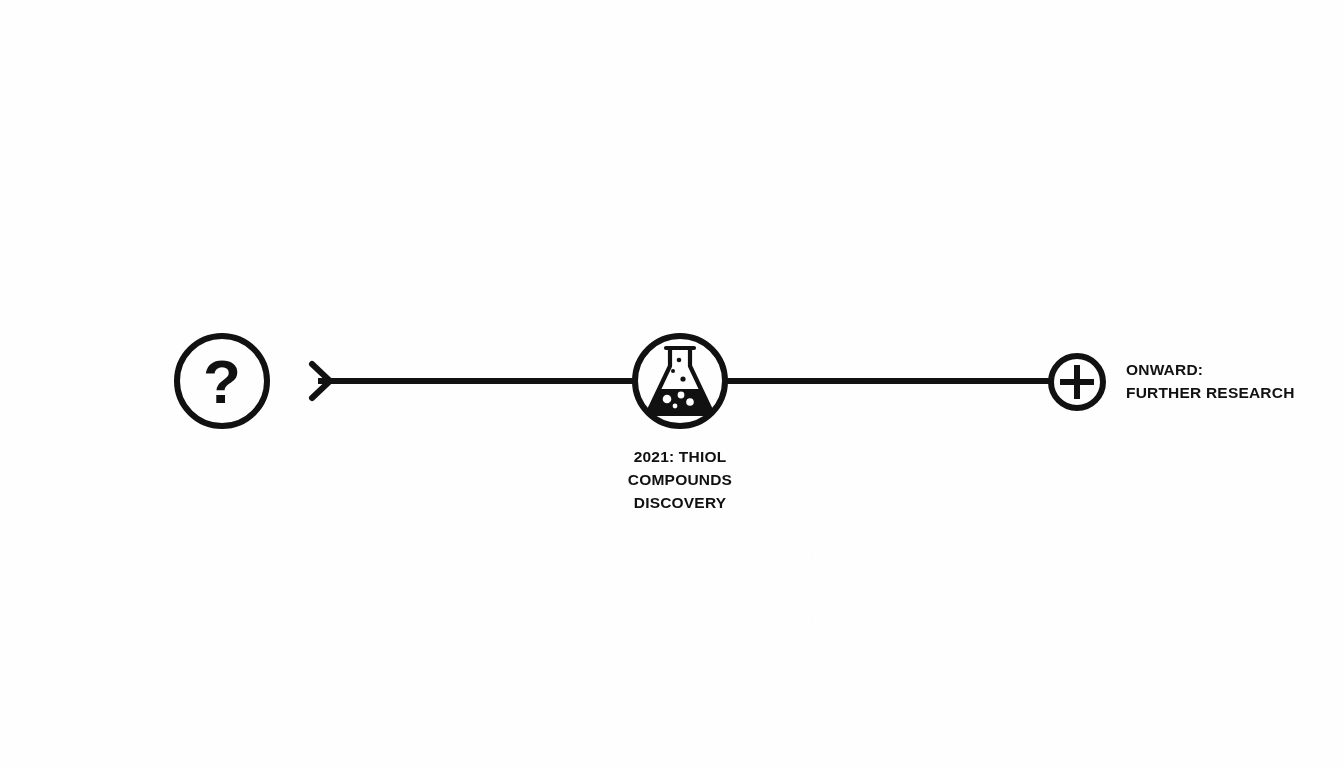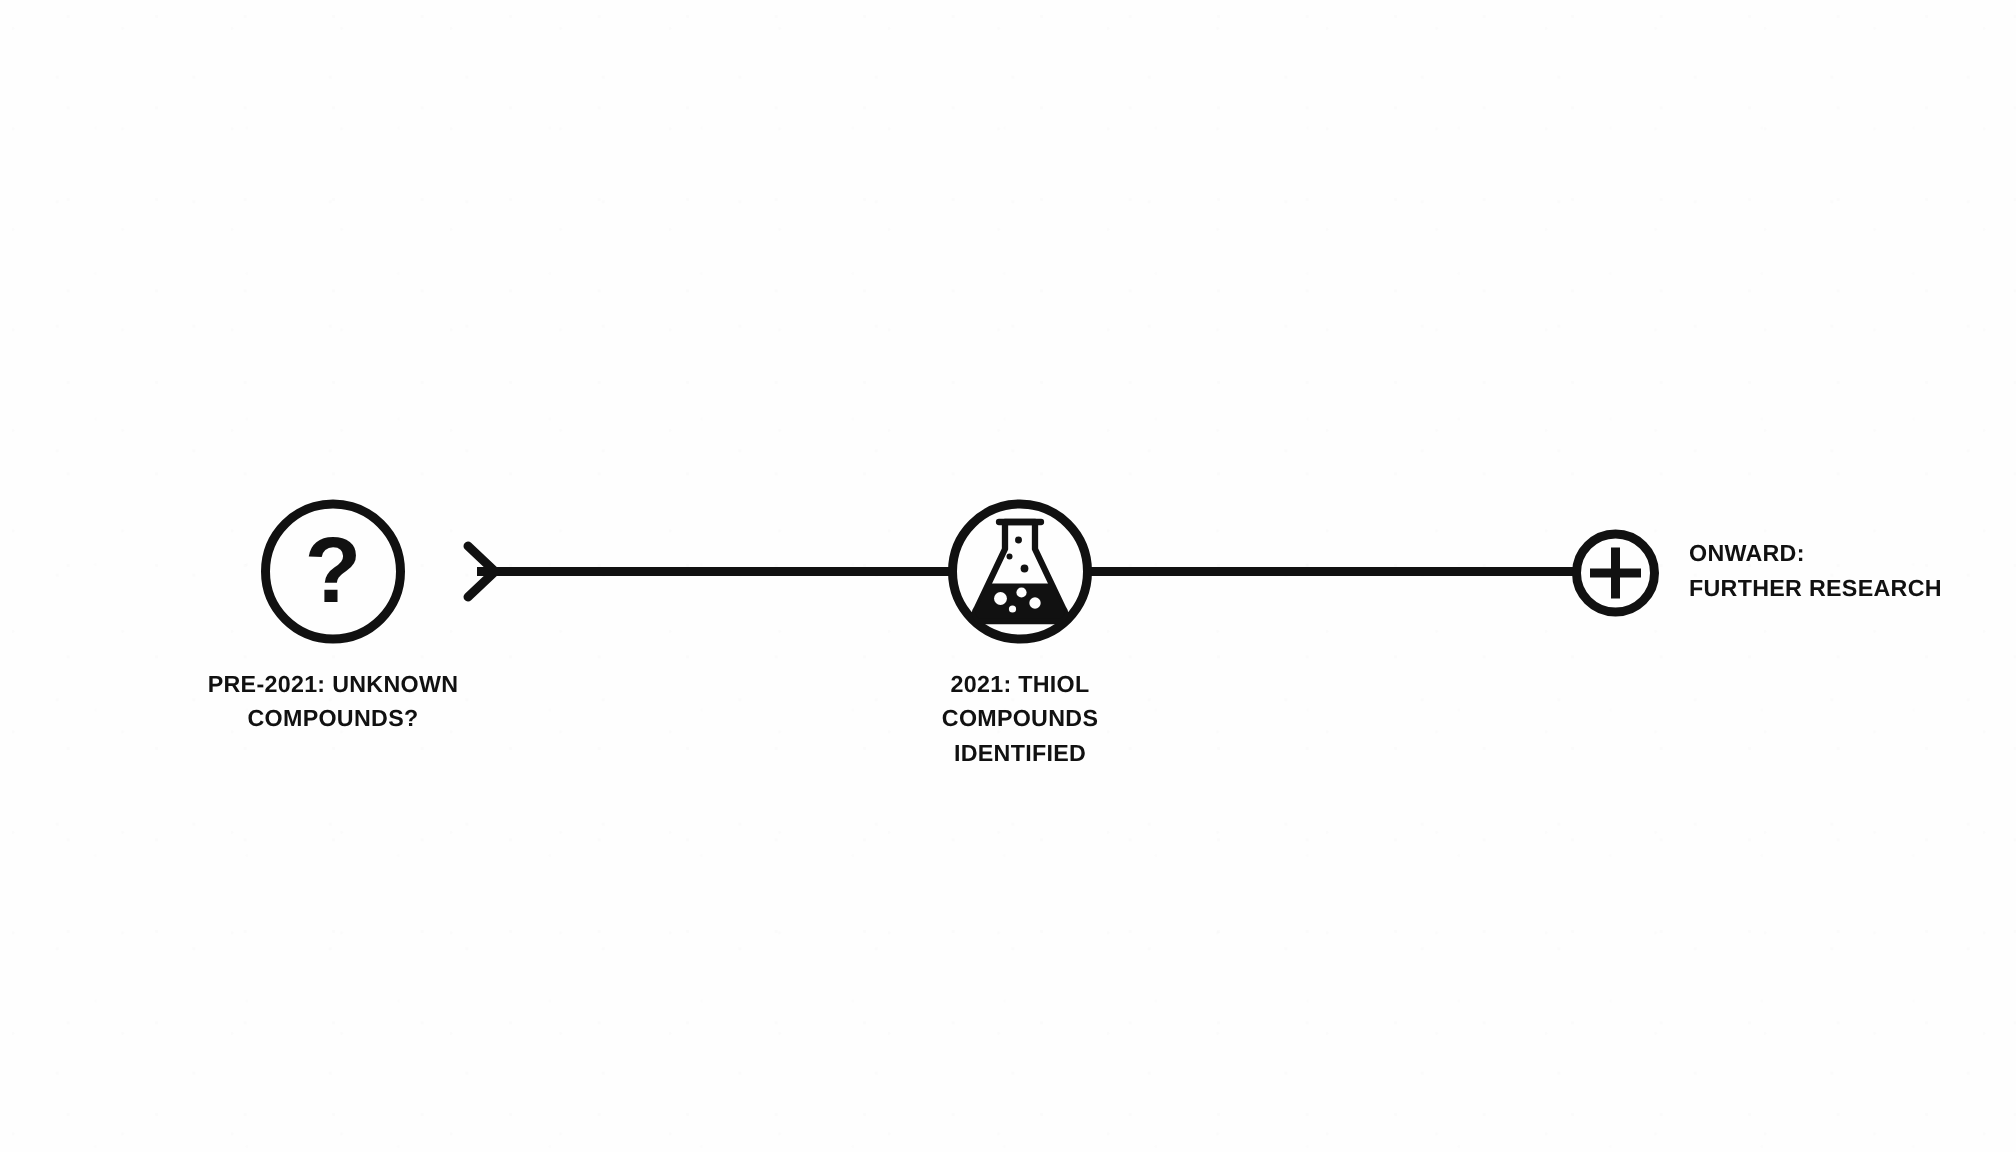--- a/index.html
+++ b/index.html
@@ -127,23 +127,21 @@
 
     <g>
       <circle cx="1077" cy="382" r="26" fill="#fefefe" stroke="#111111" stroke-width="6"></circle>
       <g>
         <line x1="1060" y1="382" x2="1094" y2="382" stroke="#111111" stroke-width="6"></line>
         <line x1="1077" y1="365" x2="1077" y2="399" stroke="#111111" stroke-width="6"></line>
       </g>
     </g>
   </svg>
 
-  <div class="caption below cap-1">PRE-2021: UNKNOWN
-COMPOUNDS?</div>
 
   <div class="caption below cap-2">2021: THIOL
 COMPOUNDS
-IDENTIFIED</div>
+DISCOVERY</div>
 
   <div class="caption side cap-3">ONWARD:
 FURTHER RESEARCH</div>
 
 </div>
 
 </body></html>

